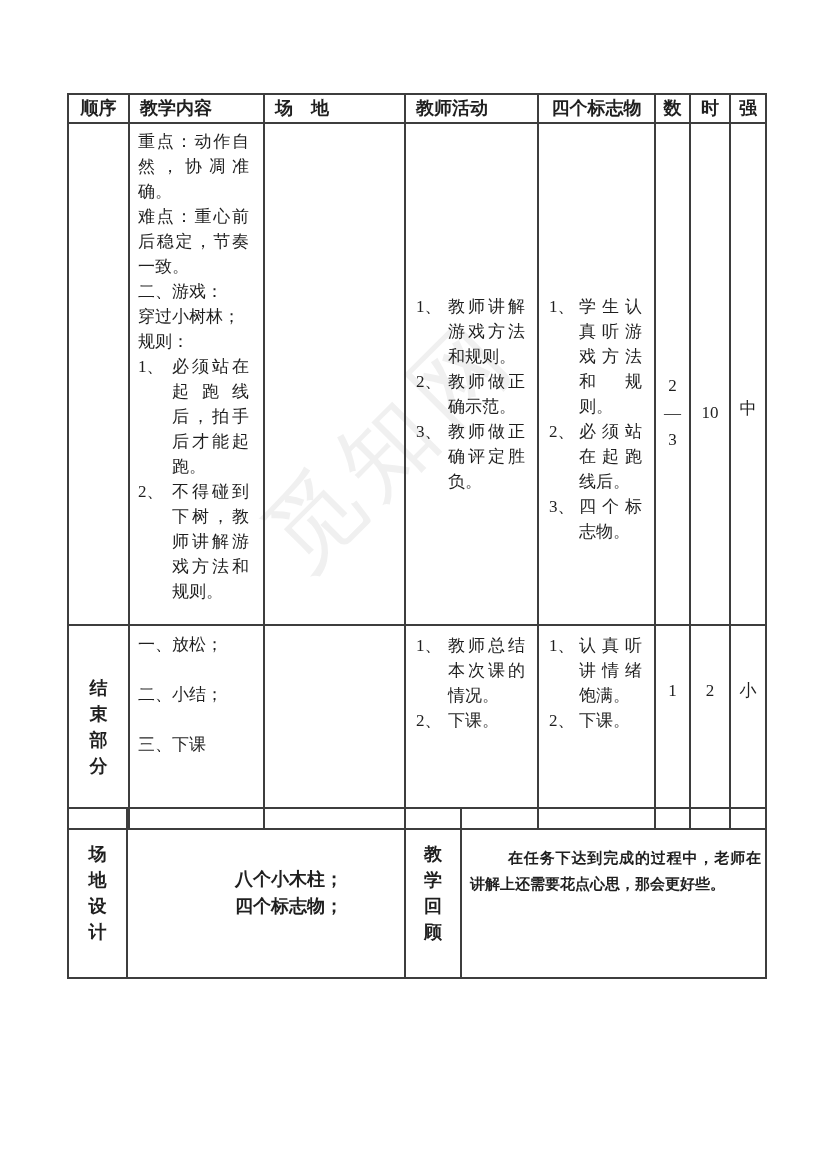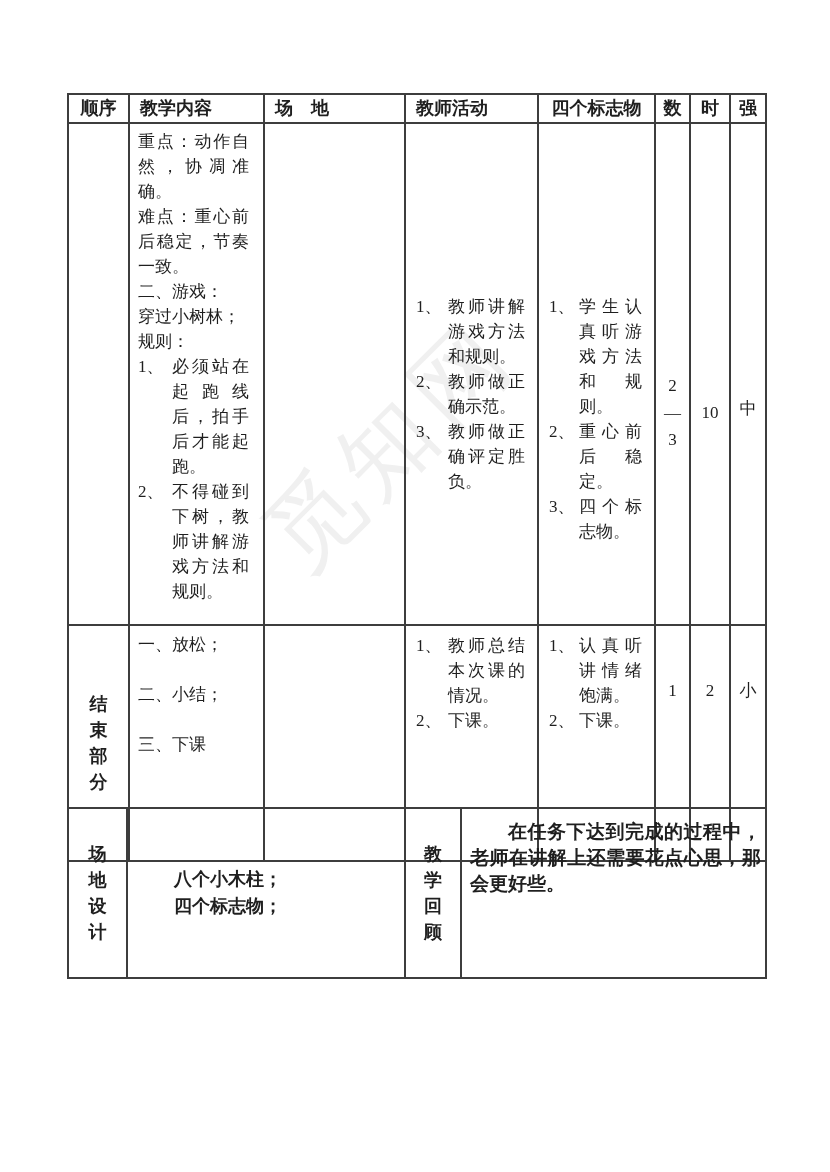--- a/index.html
+++ b/index.html
@@ -43,21 +43,21 @@
   }
   .main-table { left:67px; top:93px; width:698px; }
   .bottom-table { left:67px; top:807px; width:698px; }
 
   
   th { font-weight:bold; font-size:18px; height:29px; vertical-align:middle; text-align:center; padding:0 2px; }
   th.al { text-align:left; padding-left:10px;margin-left:12px; }
 
   
   .r1 > td { height:477px; }
-  .r2 > td { height:236px;border-radius:25px; }
+  .r2 > td { height:204px;border-radius:25px; }
   .bottom-table td { height:170px; }
 
   
   td.content-cell { padding:5px 14px 20px 8px; }
   td.activity-cell { padding:0 12px 0 10px; }
   td.center-col { text-align:center; white-space:pre-line; }
 
   .r1 td.teacher-cell, .r1 td.student-cell { padding-top:170px; }
   .r1 td.count-cell   { padding-top:248px; line-height:27px; }
   .r1 td.time-cell    { padding-top:276px;border-radius:15px; }
@@ -86,24 +86,25 @@
   .vlabel-cell {
     vertical-align:middle; text-align:center;
     font-weight:bold; font-size:18px; line-height:26px;
     white-space:pre-line;
   }
   .venue-items-cell {
     vertical-align:middle;
     padding-left:46px;
     font-weight:bold; font-size:18px; line-height:27px;
     white-space:pre-line;
+    text-align:center;
   }
   .review-text-cell {
-    padding:10px 4px 0 8px;
-    font-weight:bold; font-size:19px; line-height:26px;
+    padding:36px 4px 0 8px;
+    font-weight:bold; font-size:15px; line-height:26px;
   }
   .review-text-cell .indent { text-indent:38px; text-align:justify; text-justify:inter-character; }
 </style>
 </head>
 <body>
 
 <div class="page">
 
   <div class="watermark">觅知网</div>
 
@@ -163,21 +164,21 @@
               <span class="txt">教师做正确评定胜负。</span>
             </div>
           </td>
         <td class="activity-cell student-cell">
             <div class="num-item">
               <span class="num">1、</span>
               <span class="txt">学生认真听游戏方法和规则。</span>
             </div>
             <div class="num-item">
               <span class="num">2、</span>
-              <span class="txt">重心前后稳定。</span>
+              <span class="txt">必须站在起跑线后。</span>
             </div>
             <div class="num-item">
               <span class="num">3、</span>
               <span class="txt">四个标志物。</span>
             </div>
           </td>
         <td class="center-col count-cell">2
 —
 3</td>
         <td class="center-col time-cell">10</td>

